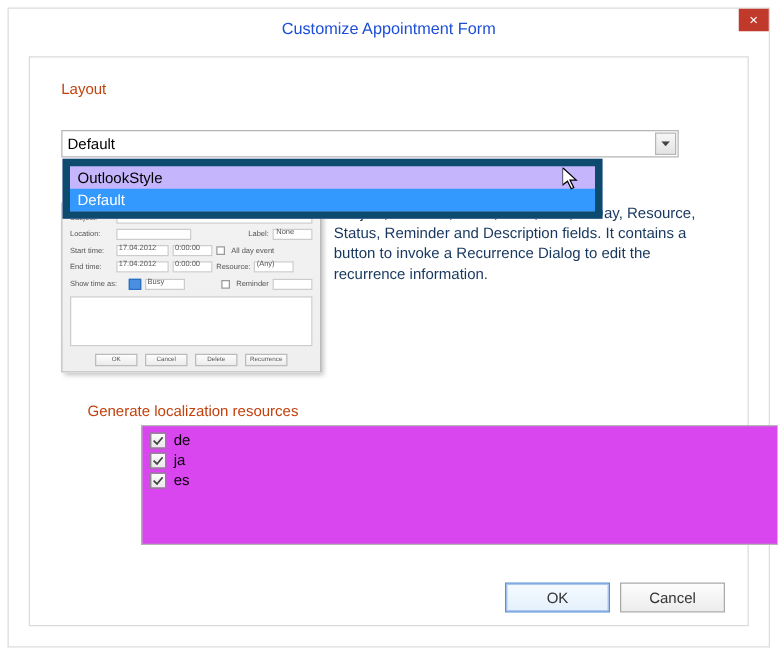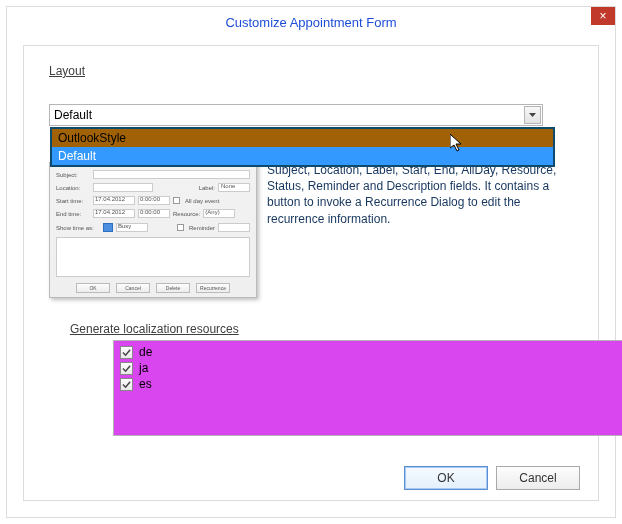--- a/index.html
+++ b/index.html
@@ -48,23 +48,22 @@
   .content-area {
     position: absolute;
     left: 16px;
     top: 38px;
     right: 16px;
     bottom: 16px;
     border: 1px solid #dcdcdc;
     padding: 18px 18px 12px 25px;
   }
   .section-label {
-    color: #404040;
+    color: #c2410c;
     margin-bottom: 4px;
-    text-decoration: underline;
   }
   .combo {
     position: relative;
     width: 494px;
     height: 22px;
     border: 1px solid #b5b5b5;
     background: #fff;
     display: flex;
     align-items: center;
     padding: 0 4px;
@@ -80,23 +79,23 @@
     border: 1px solid #b5b5b5;
     display: flex;
     align-items: center;
     justify-content: center;
   }
   .combo-button svg { width: 7px; height: 4px; }
   .dropdown-list {
     position: absolute;
     left: 0;
     top: 22px;
-    width: 505px;
-    border: 2px solid #0c4a6e;
-    background: #a16207;
+    width: 432px;
+    border: 6px solid #0c4a6e;
+    background: #c4b5fd;
     z-index: 10;
   }
   .dropdown-item {
     padding: 2px 6px;
     cursor: pointer;
     font-size: 12px;
   }
   .dropdown-item.selected {
     background: #3399ff;
     color: #fff;

